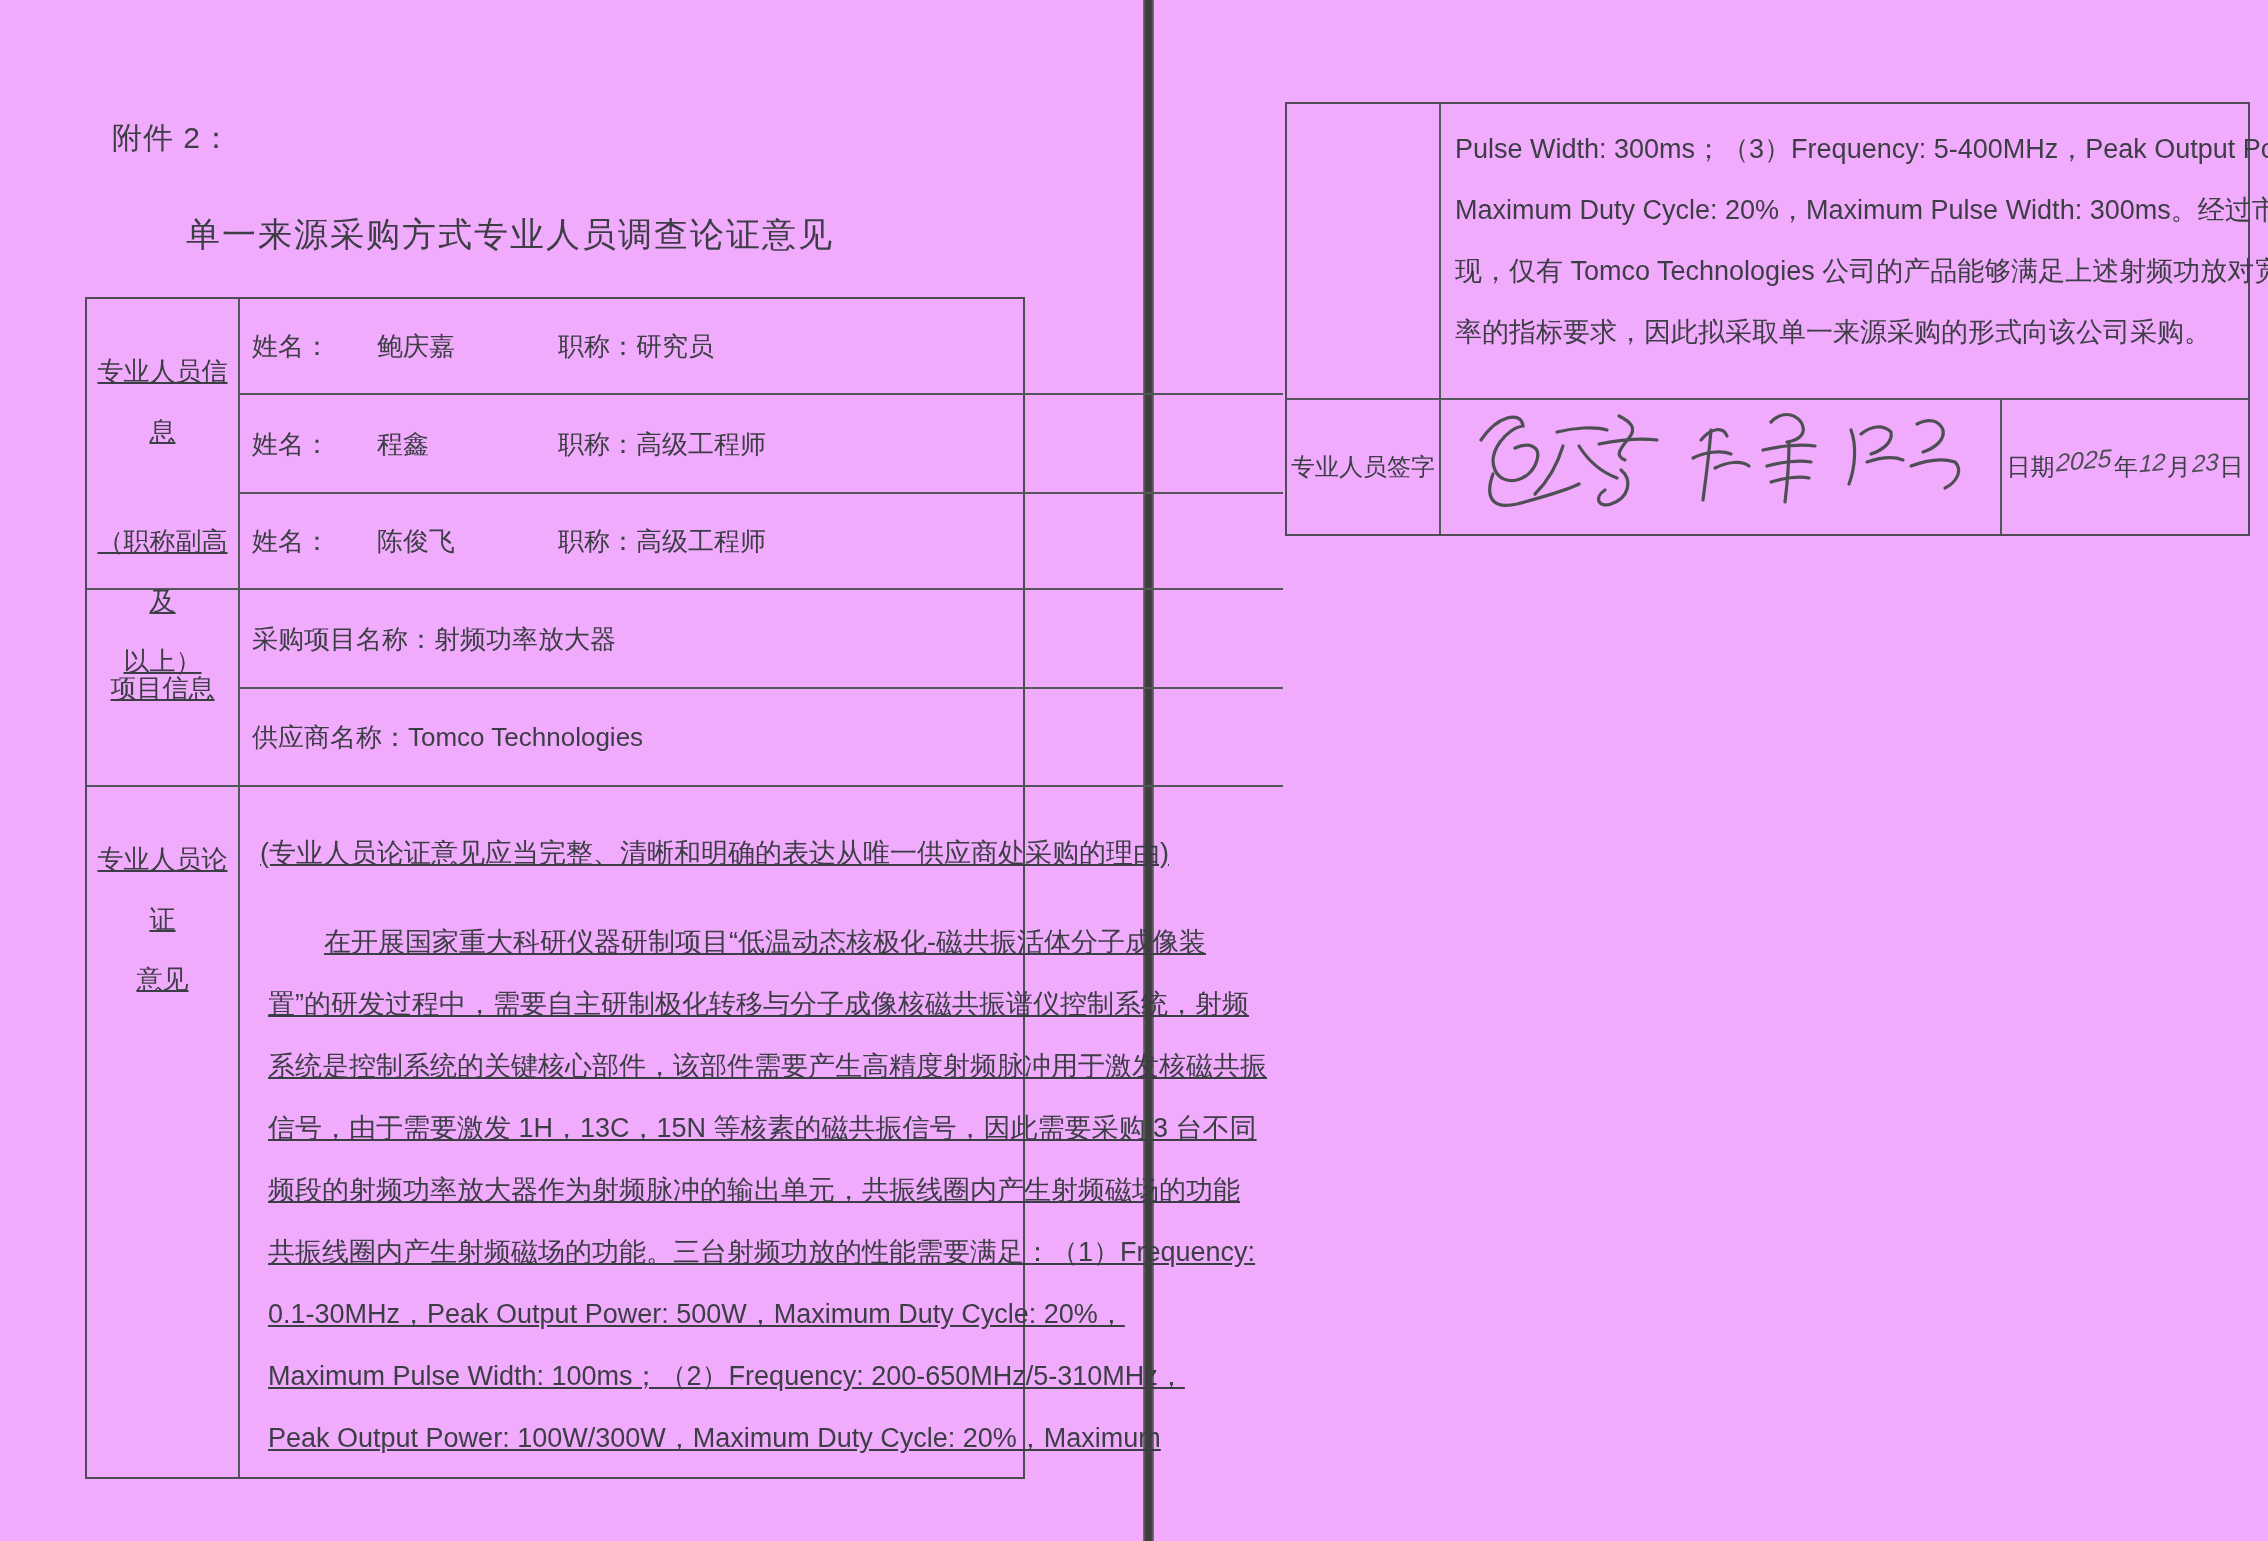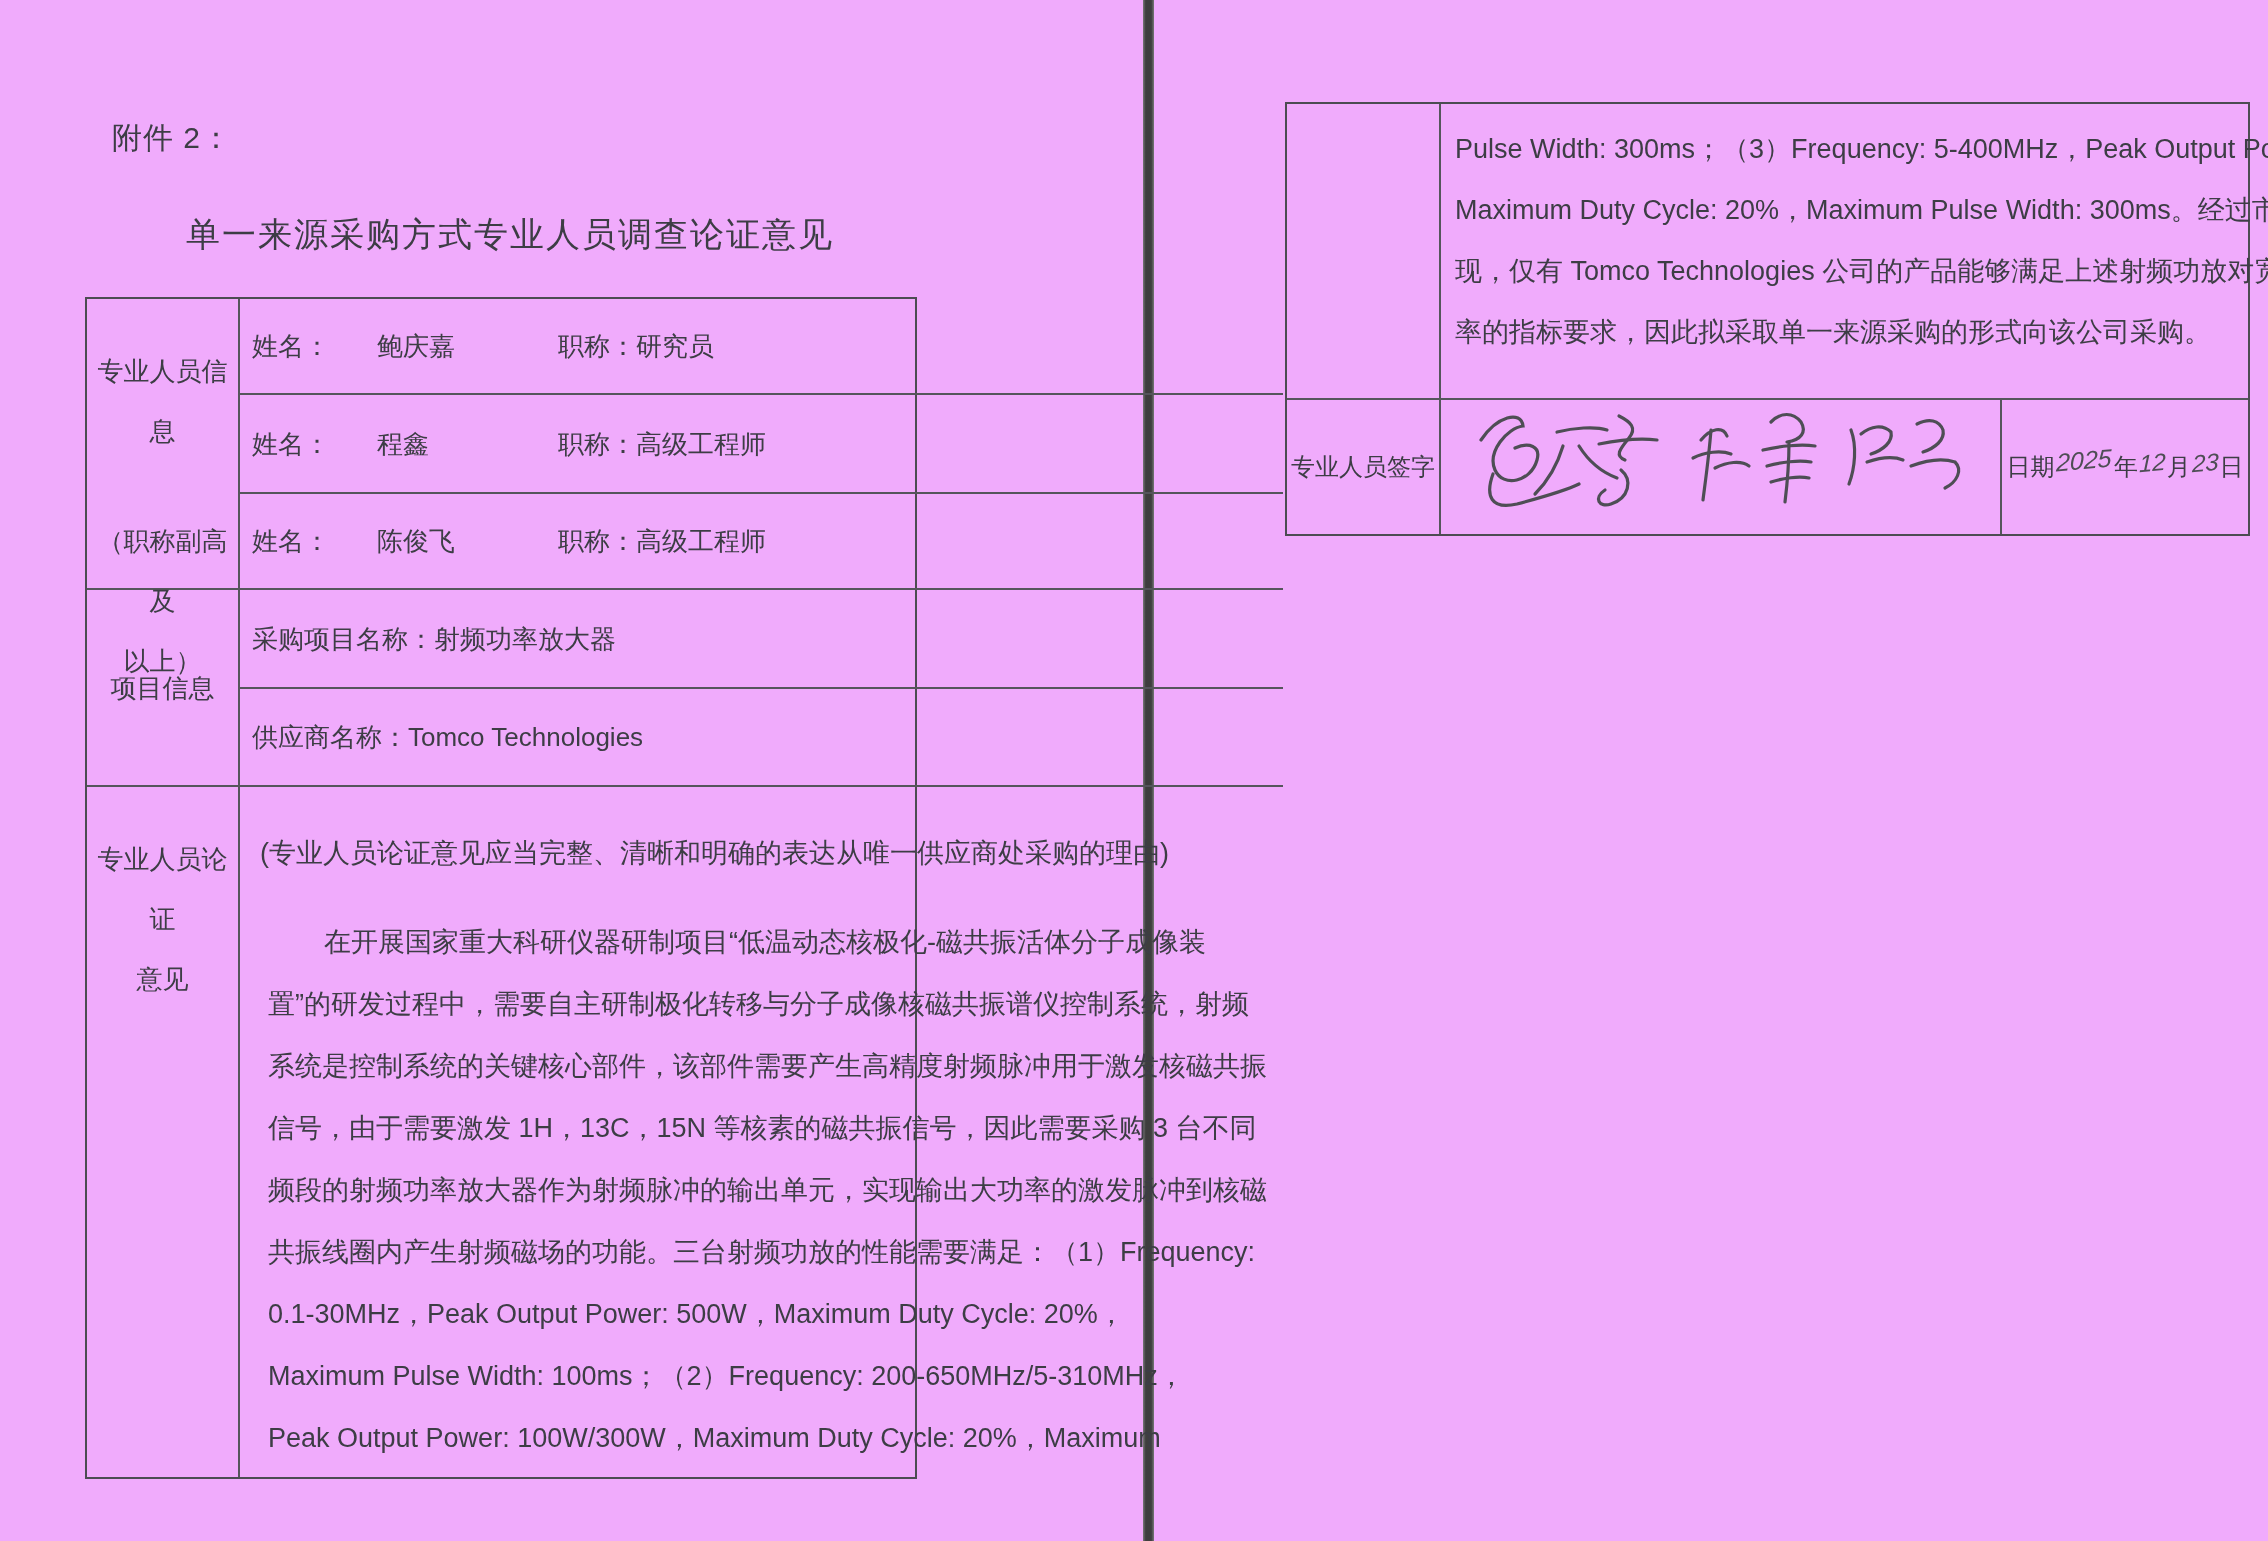--- a/index.html
+++ b/index.html
@@ -13,24 +13,24 @@
   .gutter {
     position:absolute; left:1143px; top:0; width:11px; height:1541px;
     background:linear-gradient(90deg,#777 0%,#3e3e3e 25%,#3e3e3e 75%,#777 100%);
   }
   .attachment { position:absolute; left:112px; top:118px; font-size:30px; letter-spacing:1px; }
   .doc-title  { position:absolute; left:40px; top:212px; width:940px; text-align:center;
                 font-size:34px; letter-spacing:2px; }
 
   
   .lt {
-    position:absolute; left:85px; top:297px; width:832px; height:1182px;
+    position:absolute; left:85px; top:297px; width:940px; height:1182px;
     display:grid; grid-template-columns:153px 1fr;
     grid-template-rows:96px 99px 96px 99px 98px 1fr;
-    border:2px solid #4c4c52; box-sizing:border-box; font-size:26px;
+    border:2px solid #4c4c52; box-sizing:border-box; font-size:26px;text-decoration:underline;
   }
   .cell { position:relative; box-sizing:border-box; border-color:#55555c; border-style:solid; border-width:0; }
   .b-r { border-right-width:2px; }
   .b-b { border-bottom-width:2px; }
   .hcol { display:flex; flex-direction:column; align-items:center; justify-content:center; text-align:center; }
   .hcol .hline { line-height:60px; }
   .hcol-person { grid-row:1/4; grid-column:1; justify-content:flex-start; padding-top:42px; }
   .hcol-person .hline.gap { margin-top:50px; }
   .hcol-project { grid-row:4/6; grid-column:1; }
   .hcol-opinion { grid-row:6; grid-column:1; justify-content:flex-start; padding-top:42px; }
@@ -112,21 +112,21 @@
       <div class="hline">意见</div>
     </div>
 
     <div class="cell opinion-cell" style="grid-row:6">
       <div class="op-note">(专业人员论证意见应当完整、清晰和明确的表达从唯一供应商处采购的理由)</div>
       <div class="op-par">
         <div class="op-line">在开展国家重大科研仪器研制项目“低温动态核极化-磁共振活体分子成像装</div>
         <div class="op-line">置”的研发过程中，需要自主研制极化转移与分子成像核磁共振谱仪控制系统，射频</div>
         <div class="op-line">系统是控制系统的关键核心部件，该部件需要产生高精度射频脉冲用于激发核磁共振</div>
         <div class="op-line">信号，由于需要激发 1H，13C，15N 等核素的磁共振信号，因此需要采购 3 台不同</div>
-        <div class="op-line">频段的射频功率放大器作为射频脉冲的输出单元，实现输出大功率的激发脉冲到核磁</div>
+        <div class="op-line">频段的射频功率放大器作为射频脉冲的输出单元，共振线圈内产生射频磁场的功能</div>
         <div class="op-line">共振线圈内产生射频磁场的功能。三台射频功放的性能需要满足：（1）Frequency:</div>
         <div class="op-line">0.1-30MHz，Peak Output Power: 500W，Maximum Duty Cycle: 20%，</div>
         <div class="op-line">Maximum Pulse Width: 100ms；（2）Frequency: 200-650MHz/5-310MHz，</div>
         <div class="op-line">Peak Output Power: 100W/300W，Maximum Duty Cycle: 20%，Maximum</div>
       </div>
     </div>
   </div>
 
   <div class="rt">
 

